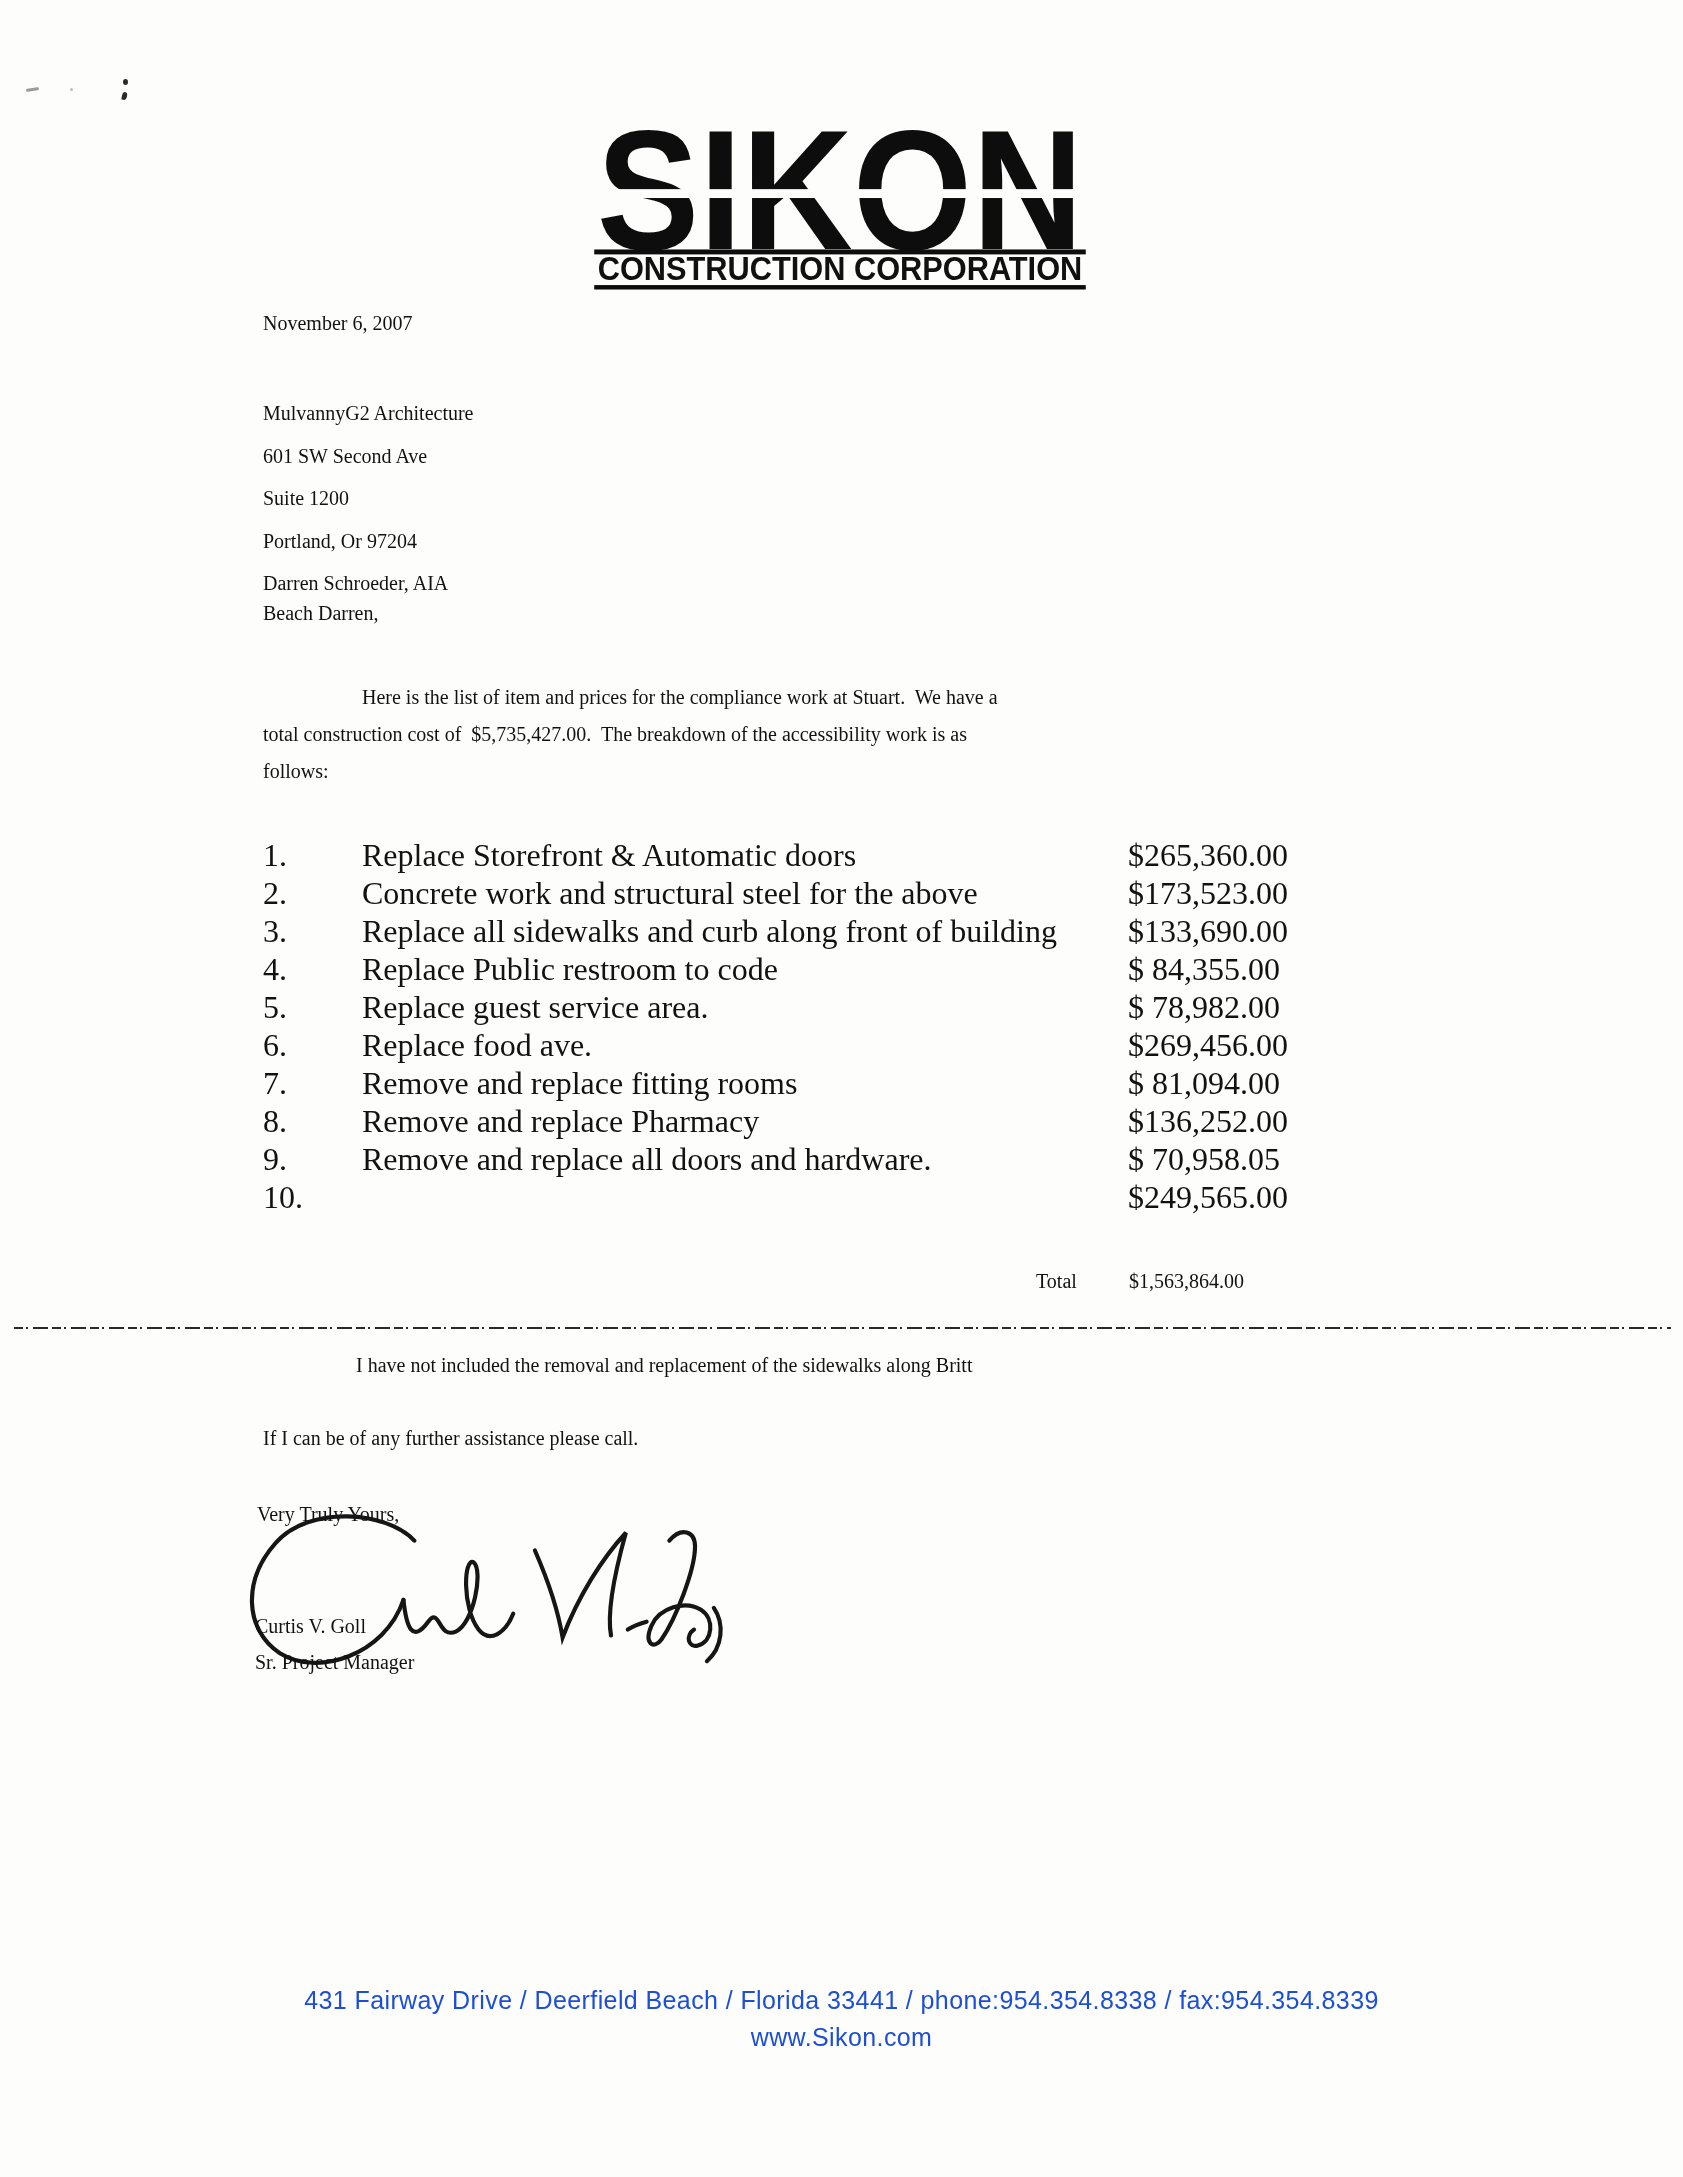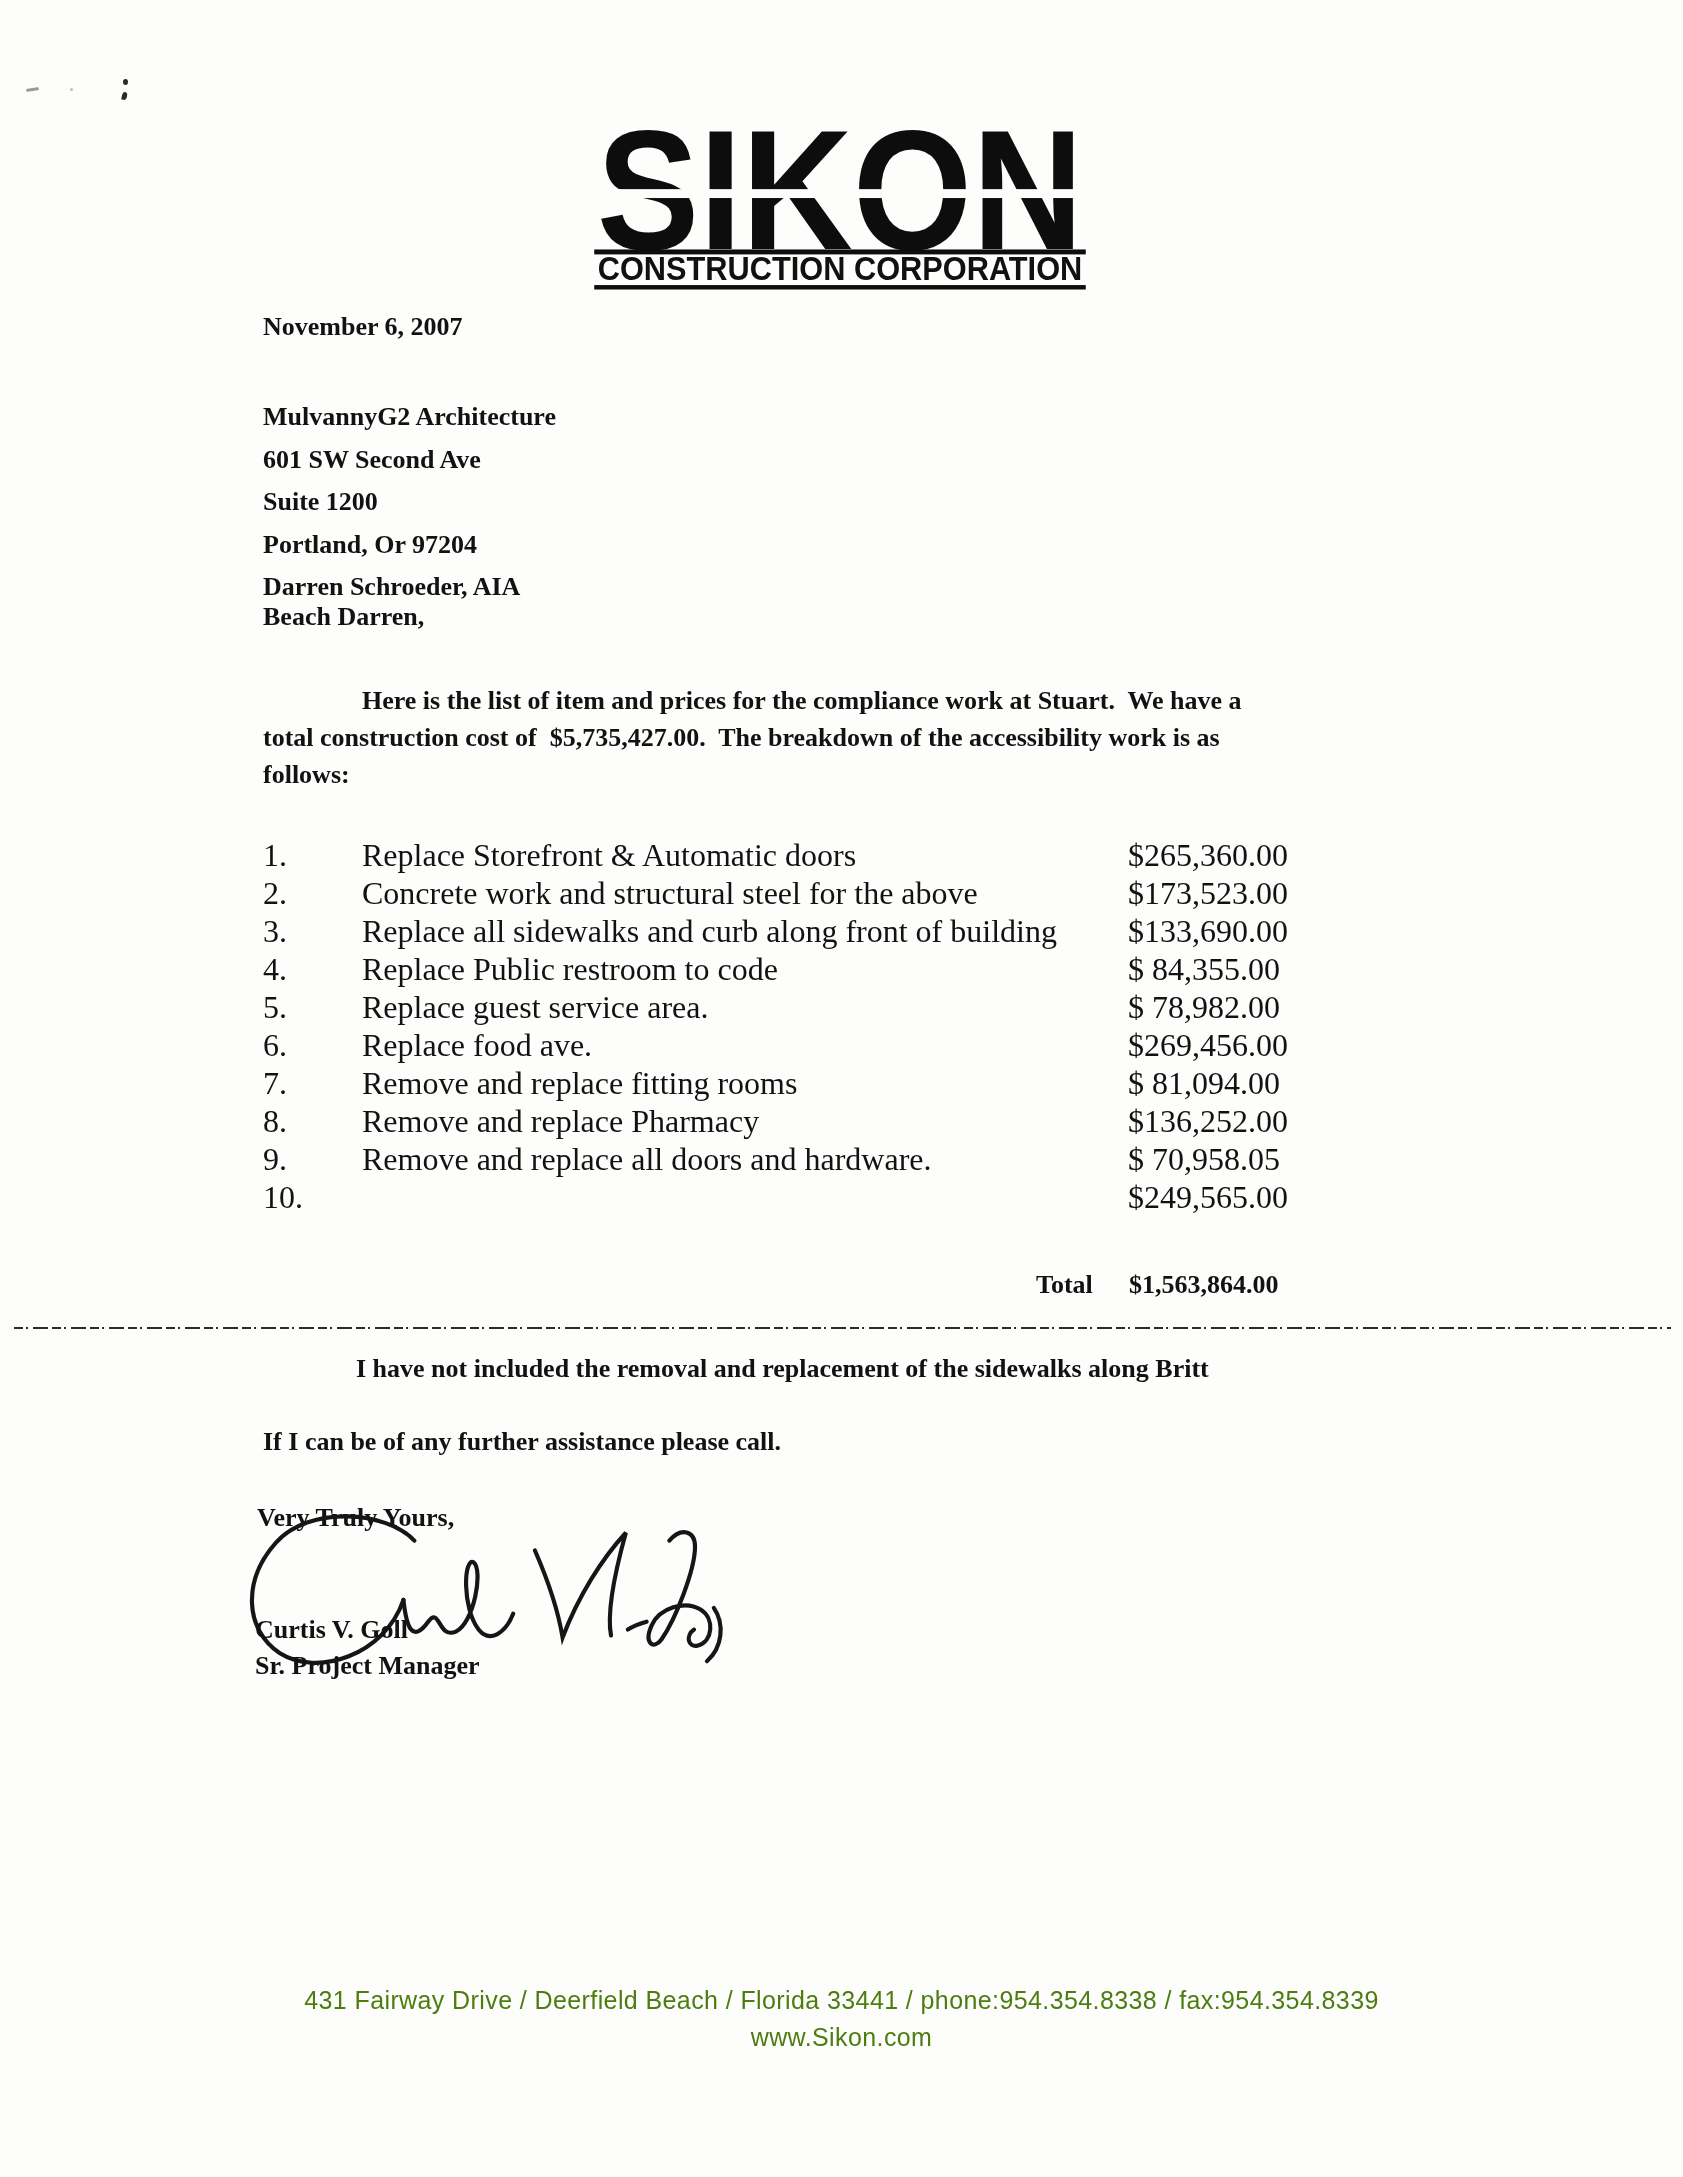--- a/index.html
+++ b/index.html
@@ -5,21 +5,21 @@
   html,body { margin:0; padding:0; background:#e8e8e8; }
   .page {
     position:relative;
     width:1683px; height:2177px;
     margin:0 auto;
     background:#fdfdfc;
     overflow:hidden;
     font-family:"Liberation Serif","DejaVu Serif",serif;
     color:#121212;
   }
-  .t { position:absolute; font-size:26px; line-height:1.15; white-space:pre;font-weight:bold; }
+  .t { position:absolute; font-size:20px; line-height:1.15; white-space:pre; }
   .indent1 { padding-left:99px; }
   .indent2 { padding-left:93px; }
 
   
   .logo { position:absolute; left:594px; top:111px; width:492px; height:180px; }
 
   
   .list { position:absolute; left:263px; top:837px; width:1188px; }
   .lrow { position:relative; height:38px; }
   .lrow span { position:absolute; top:0; font-size:32px; white-space:pre; }
@@ -40,21 +40,21 @@
       #2b2b2b 19px 34px, rgba(0,0,0,0) 34px 38px);
   }
 
   
   .signature { position:absolute; left:238px; top:1509px; width:495px; height:170px; }
   .signature path { fill:none; stroke:#161616; stroke-width:4.2; stroke-linecap:round; }
 
   
   .footer-line { position:absolute; left:0; width:1683px; text-align:center;
     font-family:"Liberation Sans","DejaVu Sans",sans-serif;
-    color:#4d7c0f; font-size:25px; letter-spacing:0.4px; white-space:pre; }
+    color:#1d4ed8; font-size:25px; letter-spacing:0.4px; white-space:pre; }
 
   
   .speck { position:absolute; }
 </style>
 </head>
 <body>
 
 <div class="page">
 
   <div class="speck" style="left:26px;top:88px;width:13px;height:3px;background:#9a9a9a;border-radius:2px;transform:rotate(-8deg);"></div>

